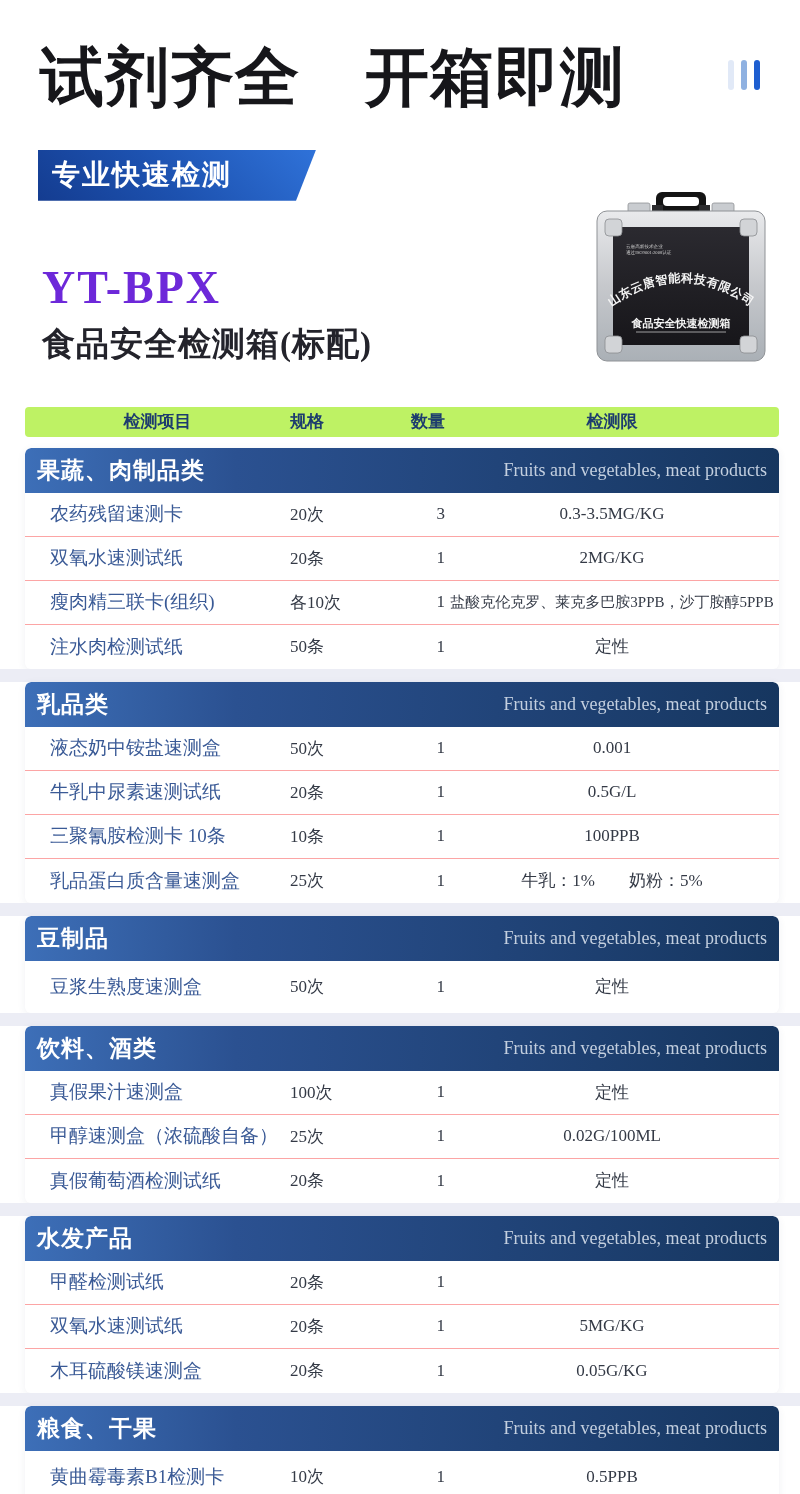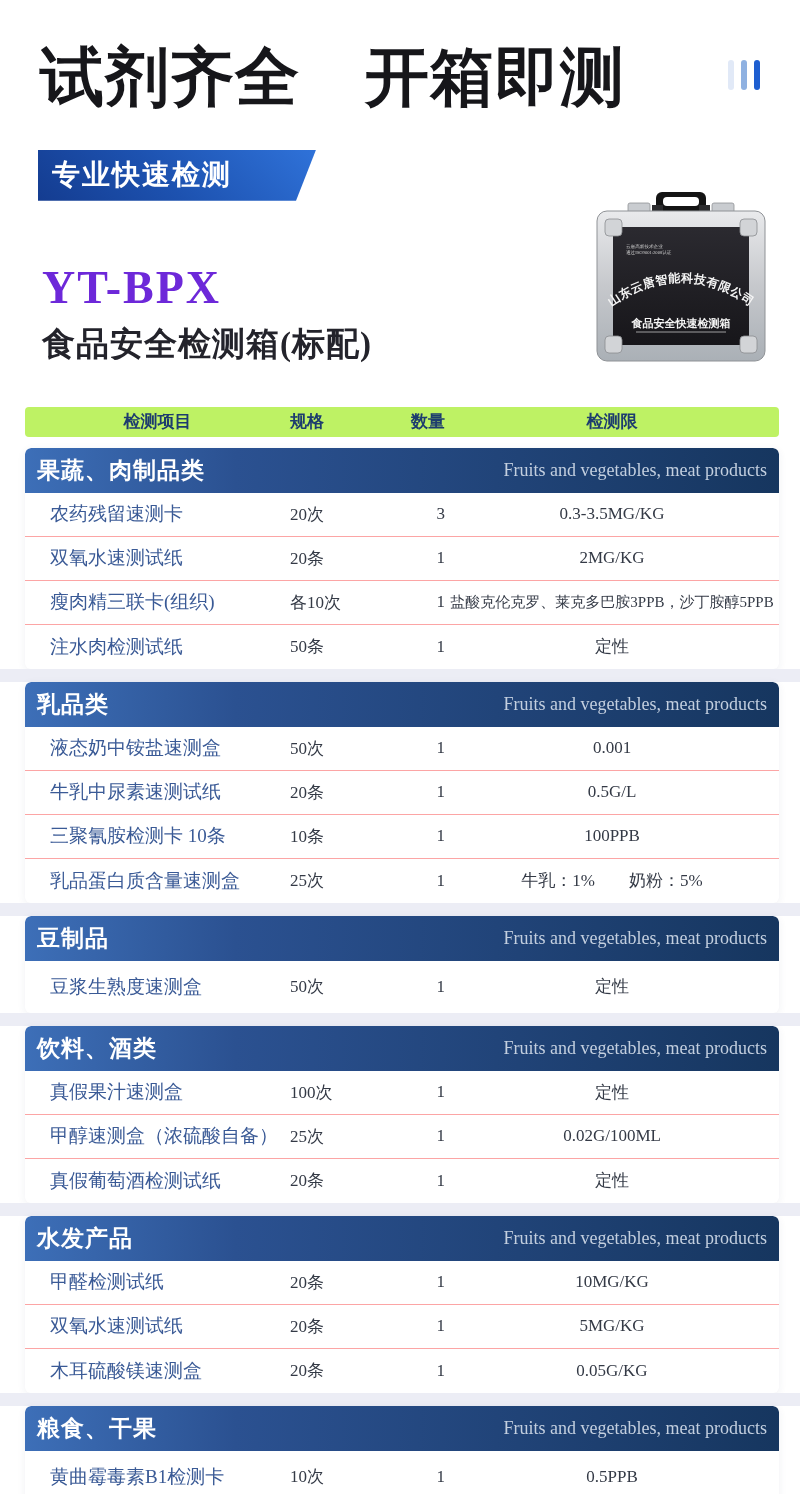--- a/index.html
+++ b/index.html
@@ -265,21 +265,20 @@
   <section class="card">
     <div class="section-band">
       <span class="sec-title">水发产品</span>
       <span class="sec-sub">Fruits and vegetables, meat products</span>
     </div>
     <div class="rows">
   <div class="row">
     <span class="cell-name">甲醛检测试纸</span>
     <span class="cell-spec">20条</span>
     <span class="cell-qty">1</span>
-    <span class="cell-limit">10MG/KG</span>
   </div>
 
   <div class="row">
     <span class="cell-name">双氧水速测试纸</span>
     <span class="cell-spec">20条</span>
     <span class="cell-qty">1</span>
     <span class="cell-limit">5MG/KG</span>
   </div>
 
   <div class="row">

